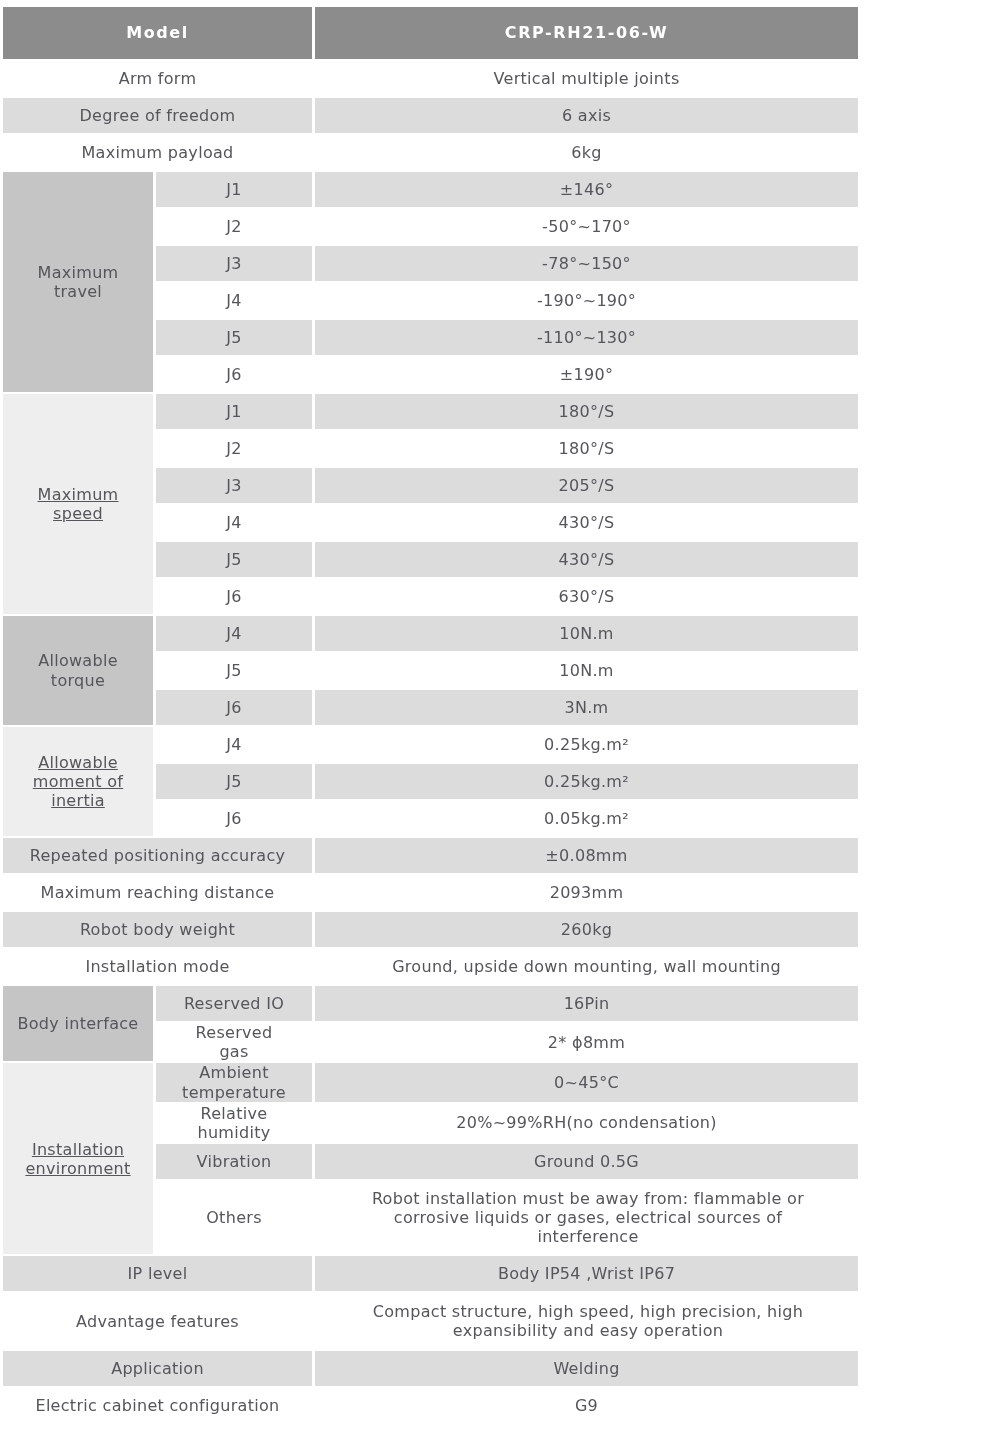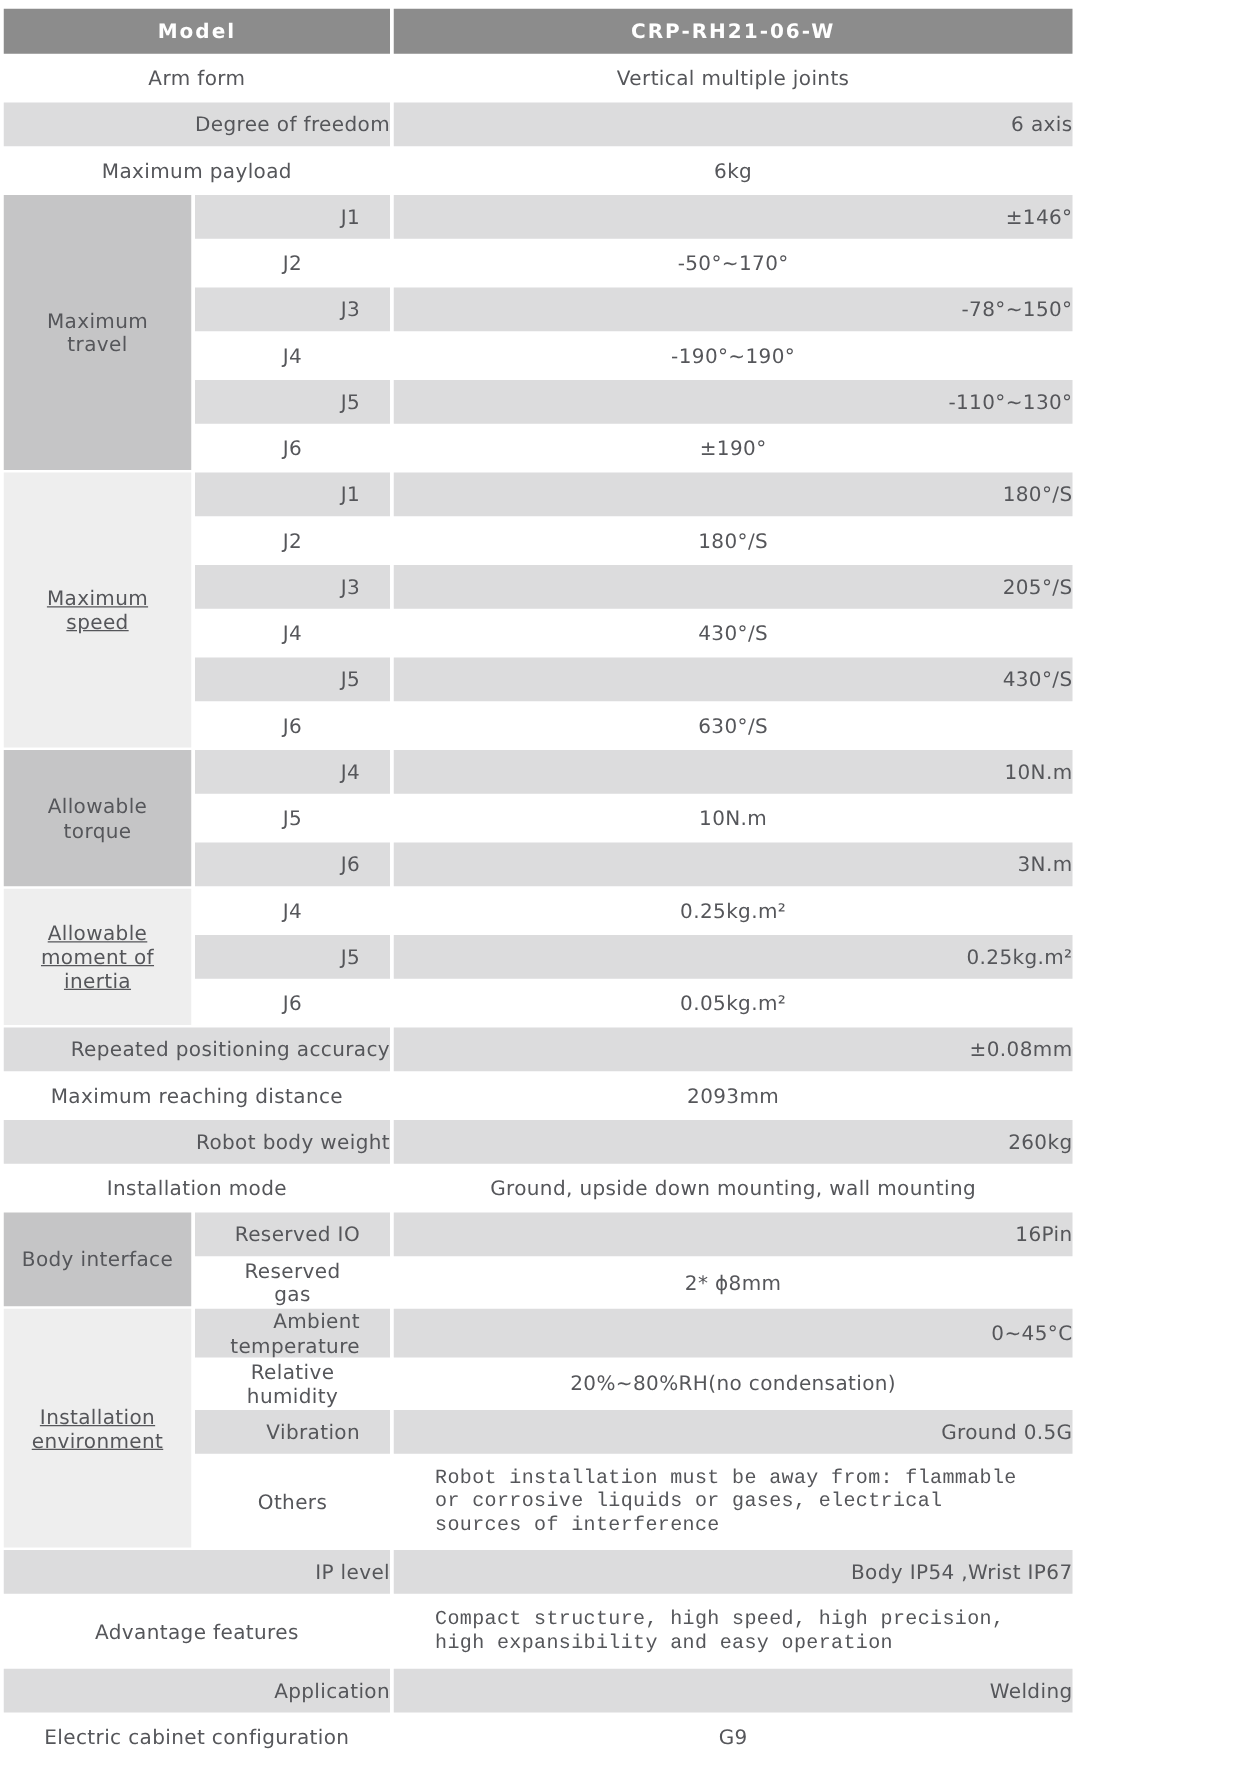--- a/index.html
+++ b/index.html
@@ -16,28 +16,28 @@
     border-collapse:separate;border-spacing:3px 2px;table-layout:fixed;
     width:861px;margin:5px 0 0 0;
   }
   col.c1{width:150px;} col.c2{width:156px;} col.c3{width:auto;}
   td{
     height:35px;padding:0;text-align:center;vertical-align:middle;
     font-size:16px;line-height:1.2;letter-spacing:.3px;color:var(--text);
   }
   td.hcell{
     background:var(--header-bg);color:var(--header-text);
-    font-weight:bold;letter-spacing:1.6px;height:36px;
-  }
-  td.stripe{background:var(--stripe);text-align:right;}
+    font-weight:bold;letter-spacing:1.6px;height:52px;
+  }
+  td.stripe{background:var(--stripe);}
   td.gdark{background:var(--group-dark);}
   td.glight{background:var(--group-light);text-decoration:underline;}
   td.group{padding:12px 14px;}
   td.sub{padding:0 24px;margin-top:40px;}
-  td.left{text-align:left;padding-left:33px;padding-right:30px;font-family:Liberation Mono, monospace;}
+  td.left{text-align:center;padding-left:33px;padding-right:30px;}
   tr.lines-2{height:56px;}
   tr.lines-3{height:73px;}
 </style>
 </head>
 <body>
 
 <table class="spec">
   <colgroup>
     <col class="c1">
       <col class="c2">
@@ -161,21 +161,21 @@
         <td class="sub">Reserved gas</td>
         <td class="val">2* ϕ8mm</td>
       </tr>
       <tr>
         <td class="group glight" rowspan="4">Installation environment</td>
         <td class="sub stripe">Ambient temperature</td>
         <td class="val stripe">0~45°C</td>
       </tr>
       <tr>
         <td class="sub">Relative humidity</td>
-        <td class="val">20%~80%RH(no condensation)</td>
+        <td class="val">20%~99%RH(no condensation)</td>
       </tr>
       <tr>
         <td class="sub stripe">Vibration</td>
         <td class="val stripe">Ground 0.5G</td>
       </tr>
       <tr class="lines-3">
         <td class="sub">Others</td>
         <td class="val left">Robot installation must be away from: flammable or corrosive liquids or gases, electrical sources of interference</td>
       </tr>
       <tr>

